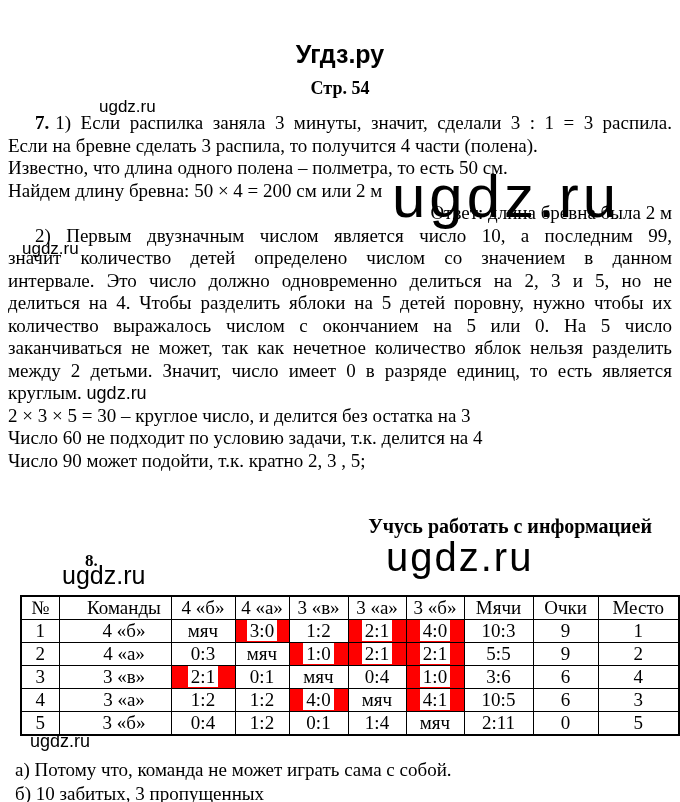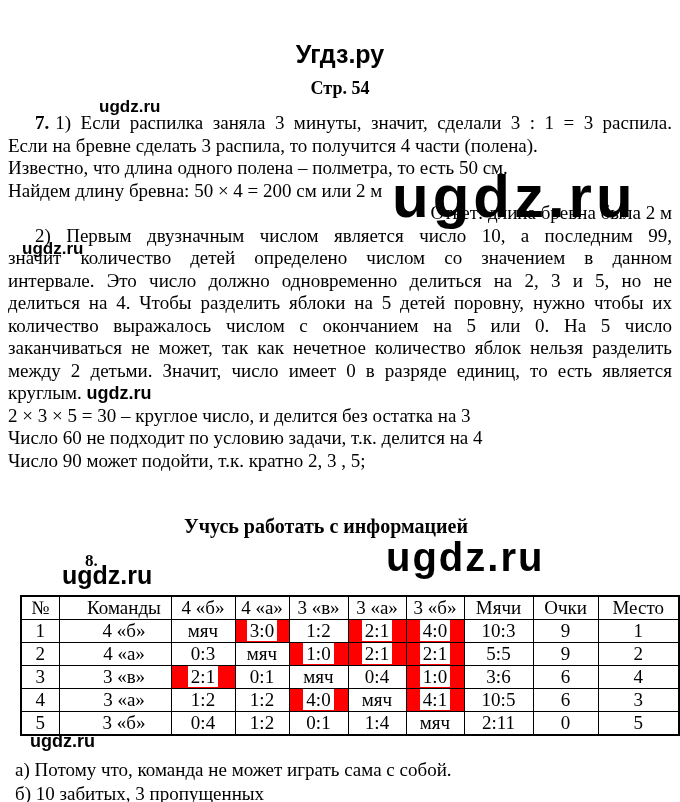--- a/index.html
+++ b/index.html
@@ -18,34 +18,34 @@
   .body-text {
     position:absolute; top:73px; left:8px; width:664px;
     font-size:19px; line-height:22.5px;
   }
   .ln { white-space:normal; }
   .j { text-align:justify; text-align-last:justify; }
   .ind-num { padding-left:27px; }
   .ind-ans { padding-left:47px;text-align:right; }
   .pref { font-weight:bold; margin-right:6px; }
   .wm {
-    font-family:"Liberation Sans", sans-serif; font-weight:bold; color:#000;
+    font-family:"Liberation Sans", sans-serif; font-weight:normal; color:#000;
     white-space:nowrap;
   }
   .wm-abs { position:absolute; line-height:1; }
   #wm-1 { top:59px;  left:99px;  font-size:17px; }
   #wm-2 { top:128px; left:392px; font-size:60px; letter-spacing:4px; }
   #wm-3 { top:201px; left:22px;  font-size:17px; }
   #wm-5 { top:524px; left:62px;  font-size:25px; }
   #wm-6 { top:498px; left:386px; font-size:40px; letter-spacing:2px; }
   #wm-7 { top:693px; left:30px;  font-size:18px; }
   #wm-8 { top:769px; left:0; right:0; text-align:center; font-size:25px; }
   .wm-inline { font-size:18px; }
   .info-heading {
-    position:absolute; top:476px; left:0; right:28px; text-align:center;
+    position:absolute; top:476px; left:0; right:28px; text-align:right;
     font-weight:bold; font-size:20px; line-height:23px;
   }
   .prob8-num { position:absolute; top:512px; left:85px; font-weight:bold; font-size:17px; }
   .results-table {
     position:absolute; top:556px; left:20px;
     border-collapse:collapse; border:2px solid #000;
     font-size:19px; table-layout:fixed;
   }
   .results-table td {
     border:1px solid #000; height:22px; line-height:22px; padding:0;

